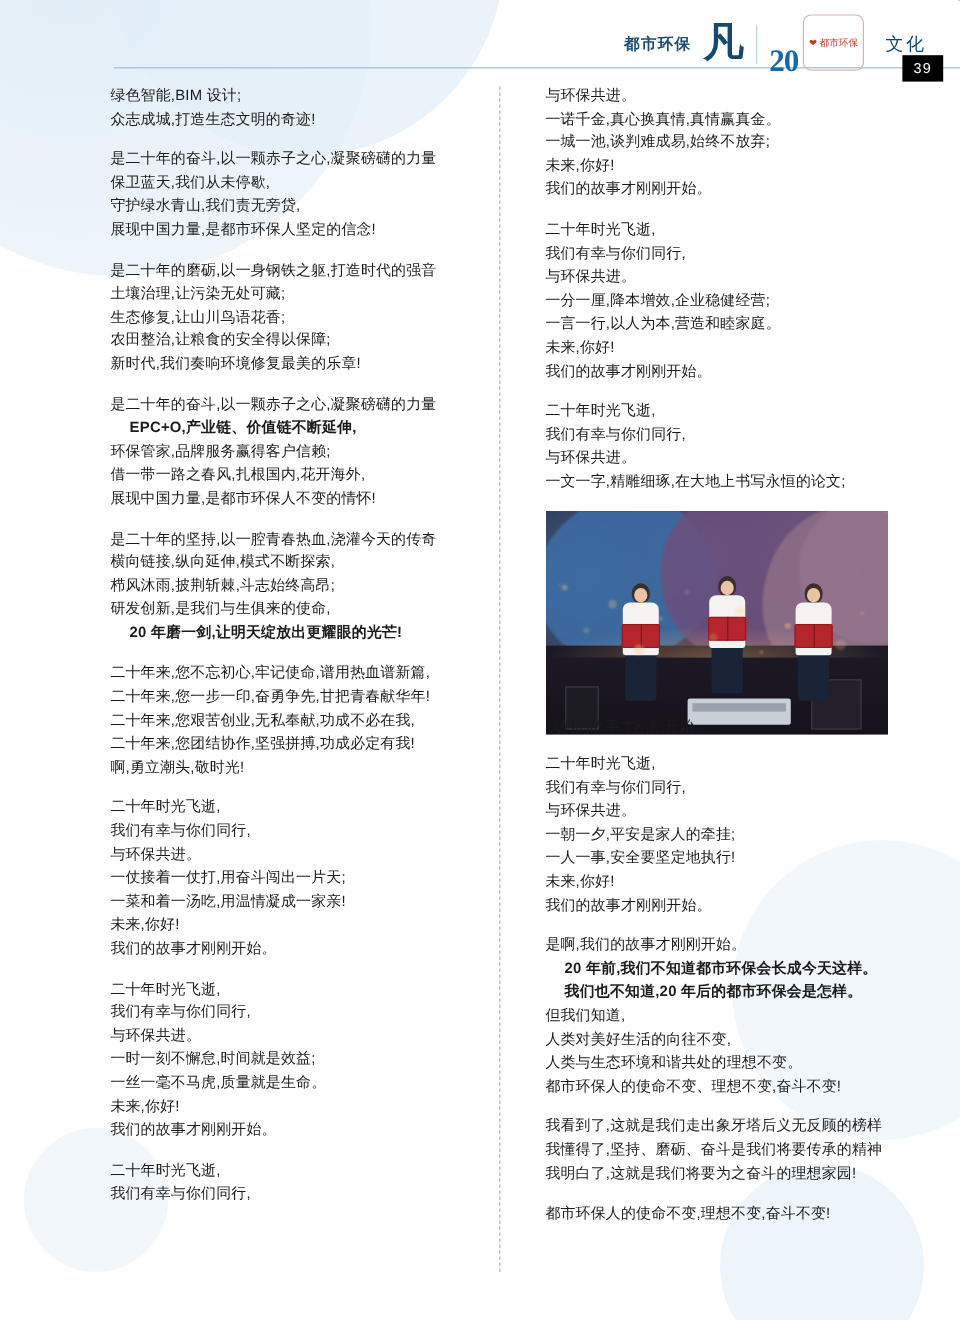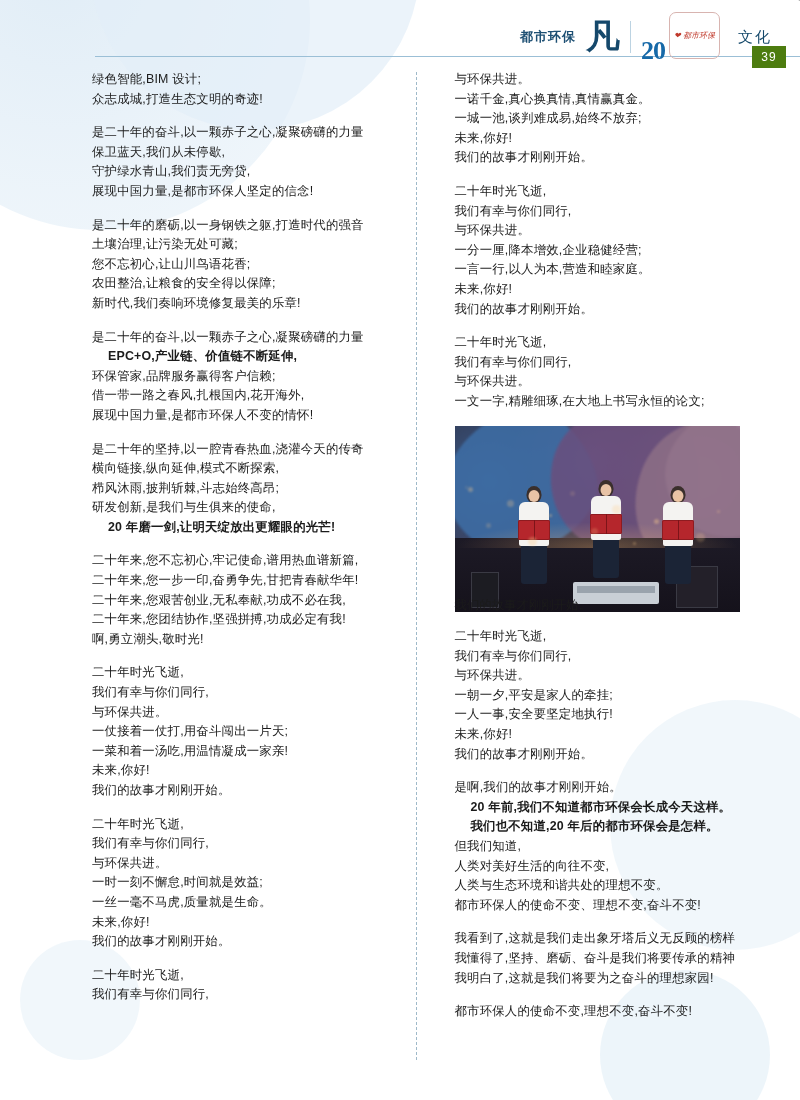--- a/index.html
+++ b/index.html
@@ -111,21 +111,20 @@
     letter-spacing: -1px;
   }
   .anniv-tag {
     font-size: 8px;
     color: #c0392b;
     border: 1px solid #d8b4b0;
     border-radius: 7px;
     padding: 17px 4px;
     margin-bottom: 3px;
     white-space: nowrap;
-    font-style: italic;
   }
   .section-name {
     font-size: 15px;
     font-weight: normal;
     color: #14486a;
     letter-spacing: 2px;
     margin-left: 8px;
   }
   .corner-fold {
     position: absolute;
@@ -145,21 +144,21 @@
     background: #5c5c5c;
     transform-origin: right top;
     transform: rotate(45deg);
   }
   .page-number {
     position: absolute;
     right: 14px;
     top: 46px;
     width: 34px;
     height: 22px;
-    background: #4d7c0f;
+    background: #000000;
     color: #ffffff;
     font-size: 12px;
     display: flex;
     align-items: center;
     justify-content: center;
     letter-spacing: 1px;
   }
 
   
   .content {
@@ -366,21 +365,21 @@
         </div>
         <div class="para">
           <div>是二十年的奋斗,以一颗赤子之心,凝聚磅礴的力量</div>
           <div>保卫蓝天,我们从未停歇,</div>
           <div>守护绿水青山,我们责无旁贷,</div>
           <div>展现中国力量,是都市环保人坚定的信念!</div>
         </div>
         <div class="para">
           <div>是二十年的磨砺,以一身钢铁之躯,打造时代的强音</div>
           <div>土壤治理,让污染无处可藏;</div>
-          <div>您不忘初心,让山川鸟语花香;</div>
+          <div>生态修复,让山川鸟语花香;</div>
           <div>农田整治,让粮食的安全得以保障;</div>
           <div>新时代,我们奏响环境修复最美的乐章!</div>
         </div>
         <div class="para">
           <div>是二十年的奋斗,以一颗赤子之心,凝聚磅礴的力量</div>
           <div><span class="b">EPC+O,产业链、价值链不断延伸,</span></div>
           <div>环保管家,品牌服务赢得客户信赖;</div>
           <div>借一带一路之春风,扎根国内,花开海外,</div>
           <div>展现中国力量,是都市环保人不变的情怀!</div>
         </div>

